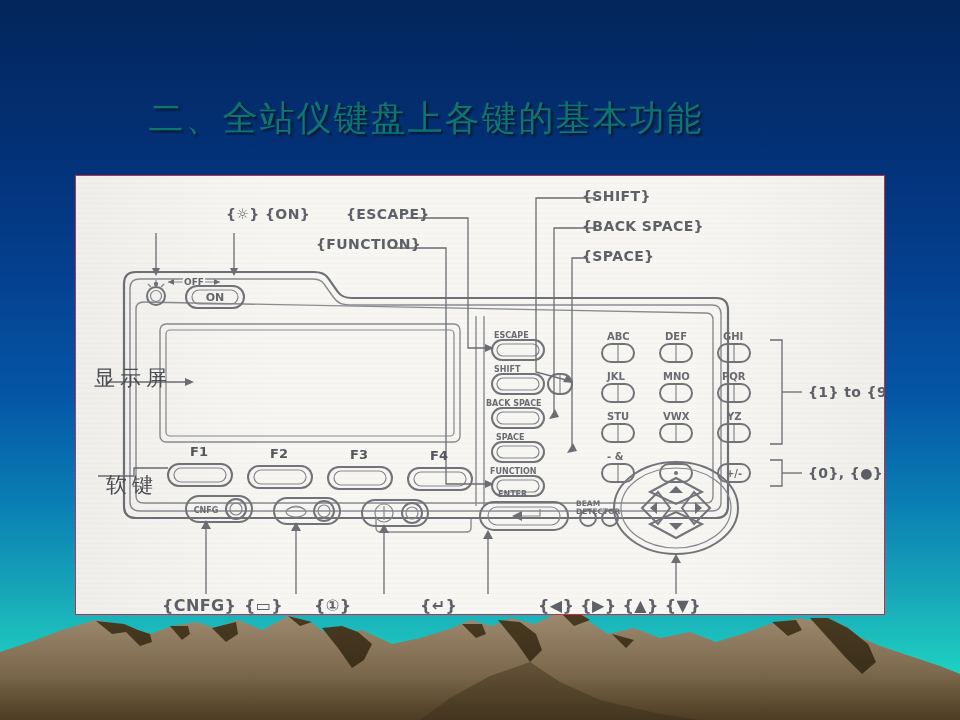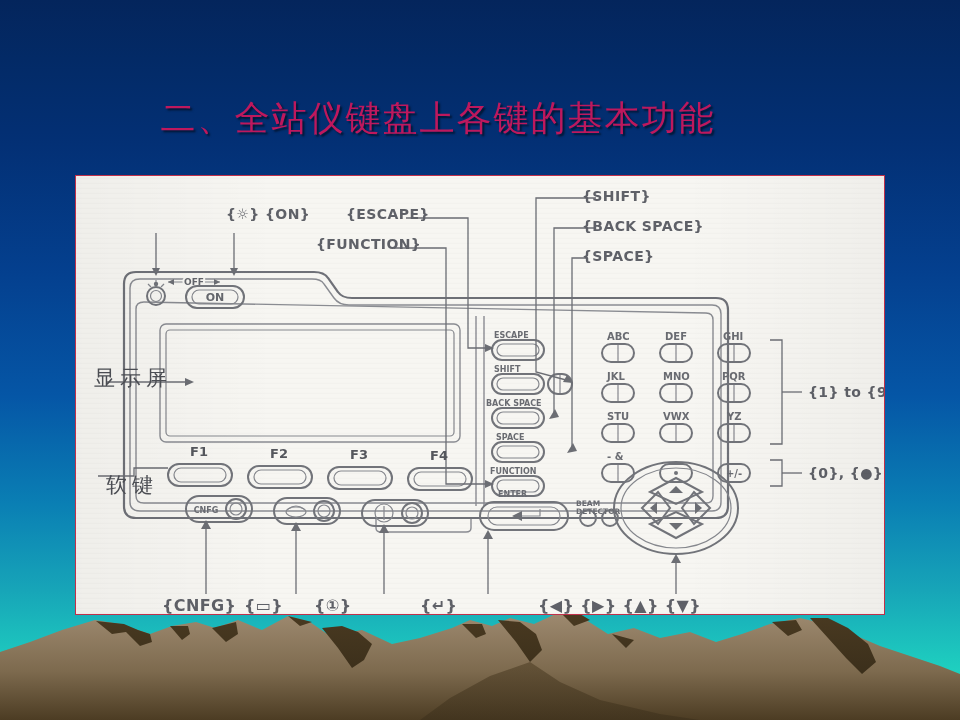--- a/index.html
+++ b/index.html
@@ -11,25 +11,24 @@
        #04255c 0%, #032a66 8%, #033075 20%, #04408f 38%,
        #0556a6 55%, #0a7fb4 70%, #17a5b8 82%, #1fd3c0 94%, #25e6c4 100%);
   }
 
   
   .mountains{position:absolute;left:0;bottom:0;width:960px;height:130px;}
 
   
   .title{
     position:absolute;left:0;top:95px;width:852px;text-align:center;
-    color:#be185d;font-family:"DejaVu Serif", serif;
+    color:#0f766e;font-family:"DejaVu Serif", serif;
     font-size:35px;letter-spacing:2px;
     text-shadow:2px 2px 2px rgba(0,0,0,.55);
     white-space:nowrap;
-    margin-left:12px;
   }
 
   
   .photo{
     position:absolute;left:75px;top:175px;width:810px;height:440px;
     background:#f7f6f2;
     border:1.5px solid #c0304a;
     box-sizing:border-box;
     overflow:hidden;
   }

